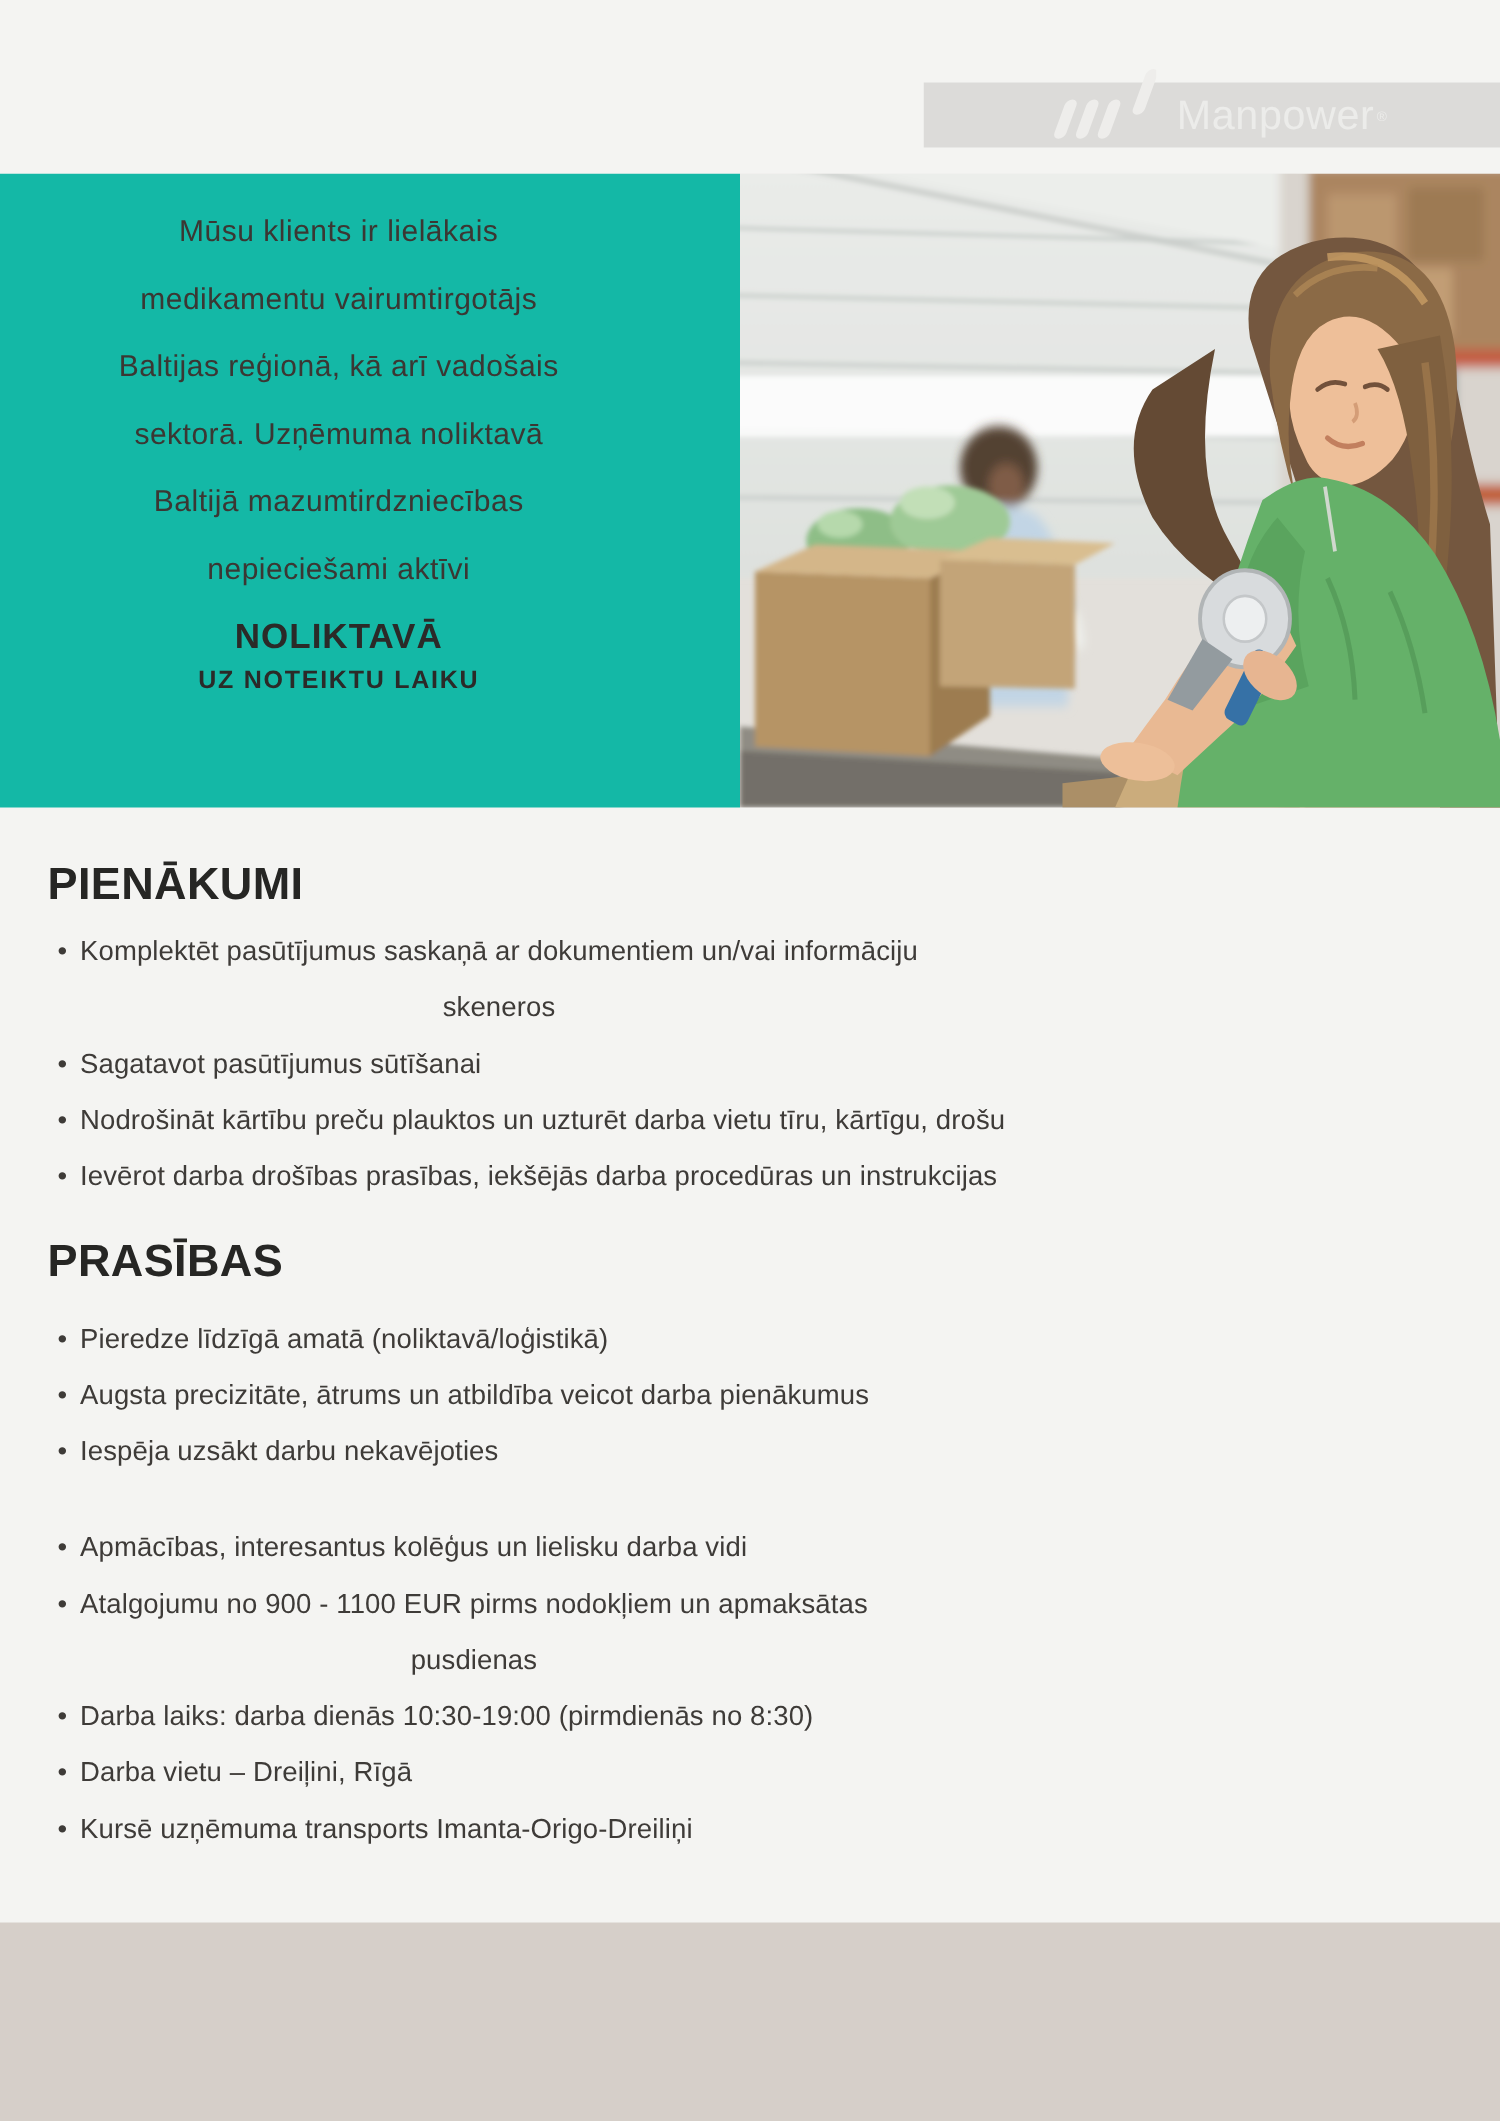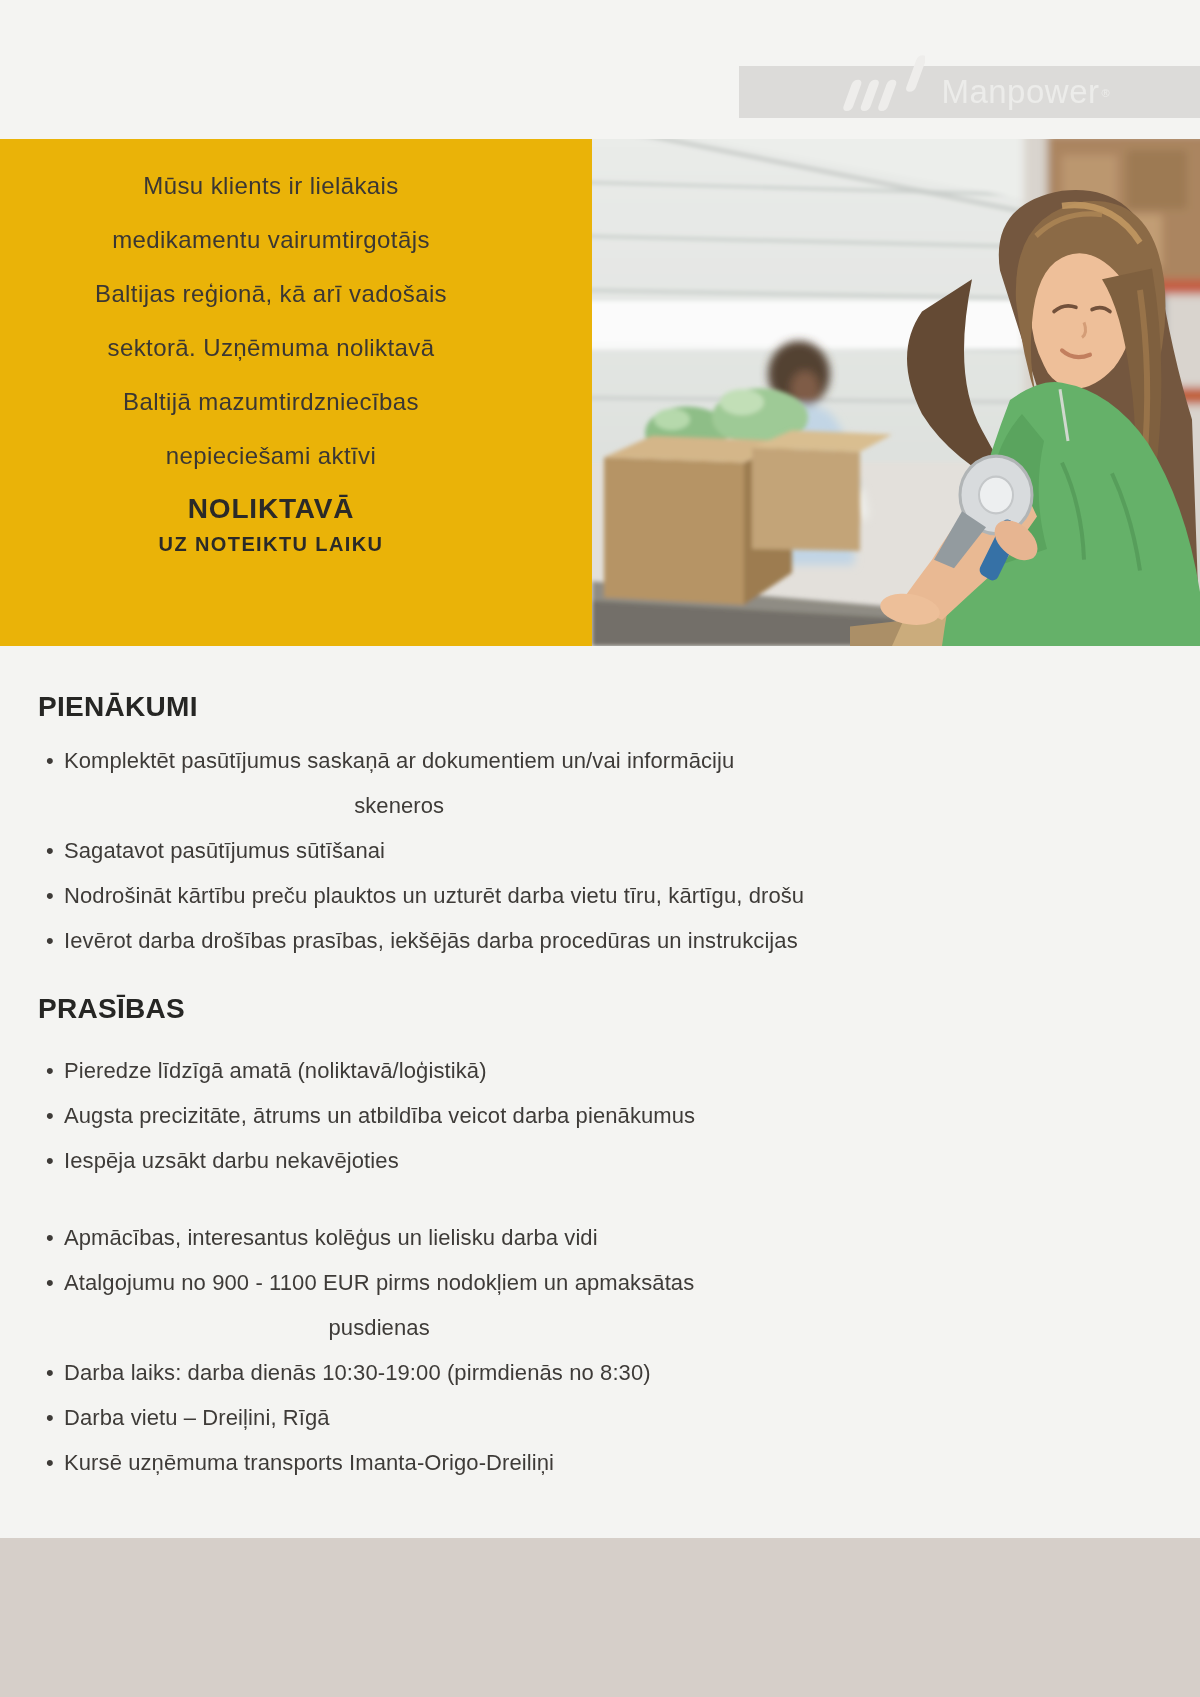--- a/index.html
+++ b/index.html
@@ -15,40 +15,40 @@
     background:#dcdbd9; display:flex; align-items:center; justify-content:center; gap:16px;
   }
   .brand-logo { margin-top:-16px; }
   .brand-name {
     color:#ececea; font-size:33px; font-weight:400; letter-spacing:0.5px; line-height:52px;
   }
   .brand-reg { color:#ececea; font-size:11px; vertical-align:super; margin-left:2px; }
   
   .hero { position:absolute; left:0; top:139px; width:1200px; height:507px; display:flex; }
   .intro-panel {
-    width:592px; height:100%; background:#eab308; box-sizing:border-box;
+    width:592px; height:100%; background:#14b8a6; box-sizing:border-box;
     padding:20px 90px 0 40px; text-align:center; color:#3b3733;
   }
   .intro-line { font-size:24px; line-height:54px; letter-spacing:0.4px; }
   .hero-title {
     margin-top:6px; font-size:28px; font-weight:bold; line-height:40px;
     color:#2b2a28; letter-spacing:0.8px;
   }
   .hero-subtitle {
     margin-top:0; font-size:20px; font-weight:bold; line-height:30px;
     color:#2b2a28; letter-spacing:1.4px;
   }
   .photo { width:608px; height:507px; display:block; }
   
   .main {
     position:absolute; left:0; top:646px; width:1200px;
     padding:0 140px 0 38px; box-sizing:border-box;
   }
   .sec-title {
-    margin:0; font-size:28px; font-weight:bold; color:#262624; letter-spacing:0.3px; line-height:30px;
+    margin:0; font-size:36px; font-weight:bold; color:#262624; letter-spacing:0.3px; line-height:30px;
   }
   .mt1 { margin-top:46px; }
   .mt2 { margin-top:31px; }
   .mt3 { margin-top:18px; }
   .bullets { list-style:none; margin:16px 0 0 0; padding:0; font-size:22px; color:#3e3b38; }
   .bullets.gap2 { margin-top:24px; }
   .bullets.gap3 { margin-top:32px; }
   .bullets li { display:flex; line-height:45px; }
   .dot { flex:0 0 26px; padding-left:8px; box-sizing:border-box; }
   .bt { white-space:pre-line; letter-spacing:0.1px;text-align:center; }

